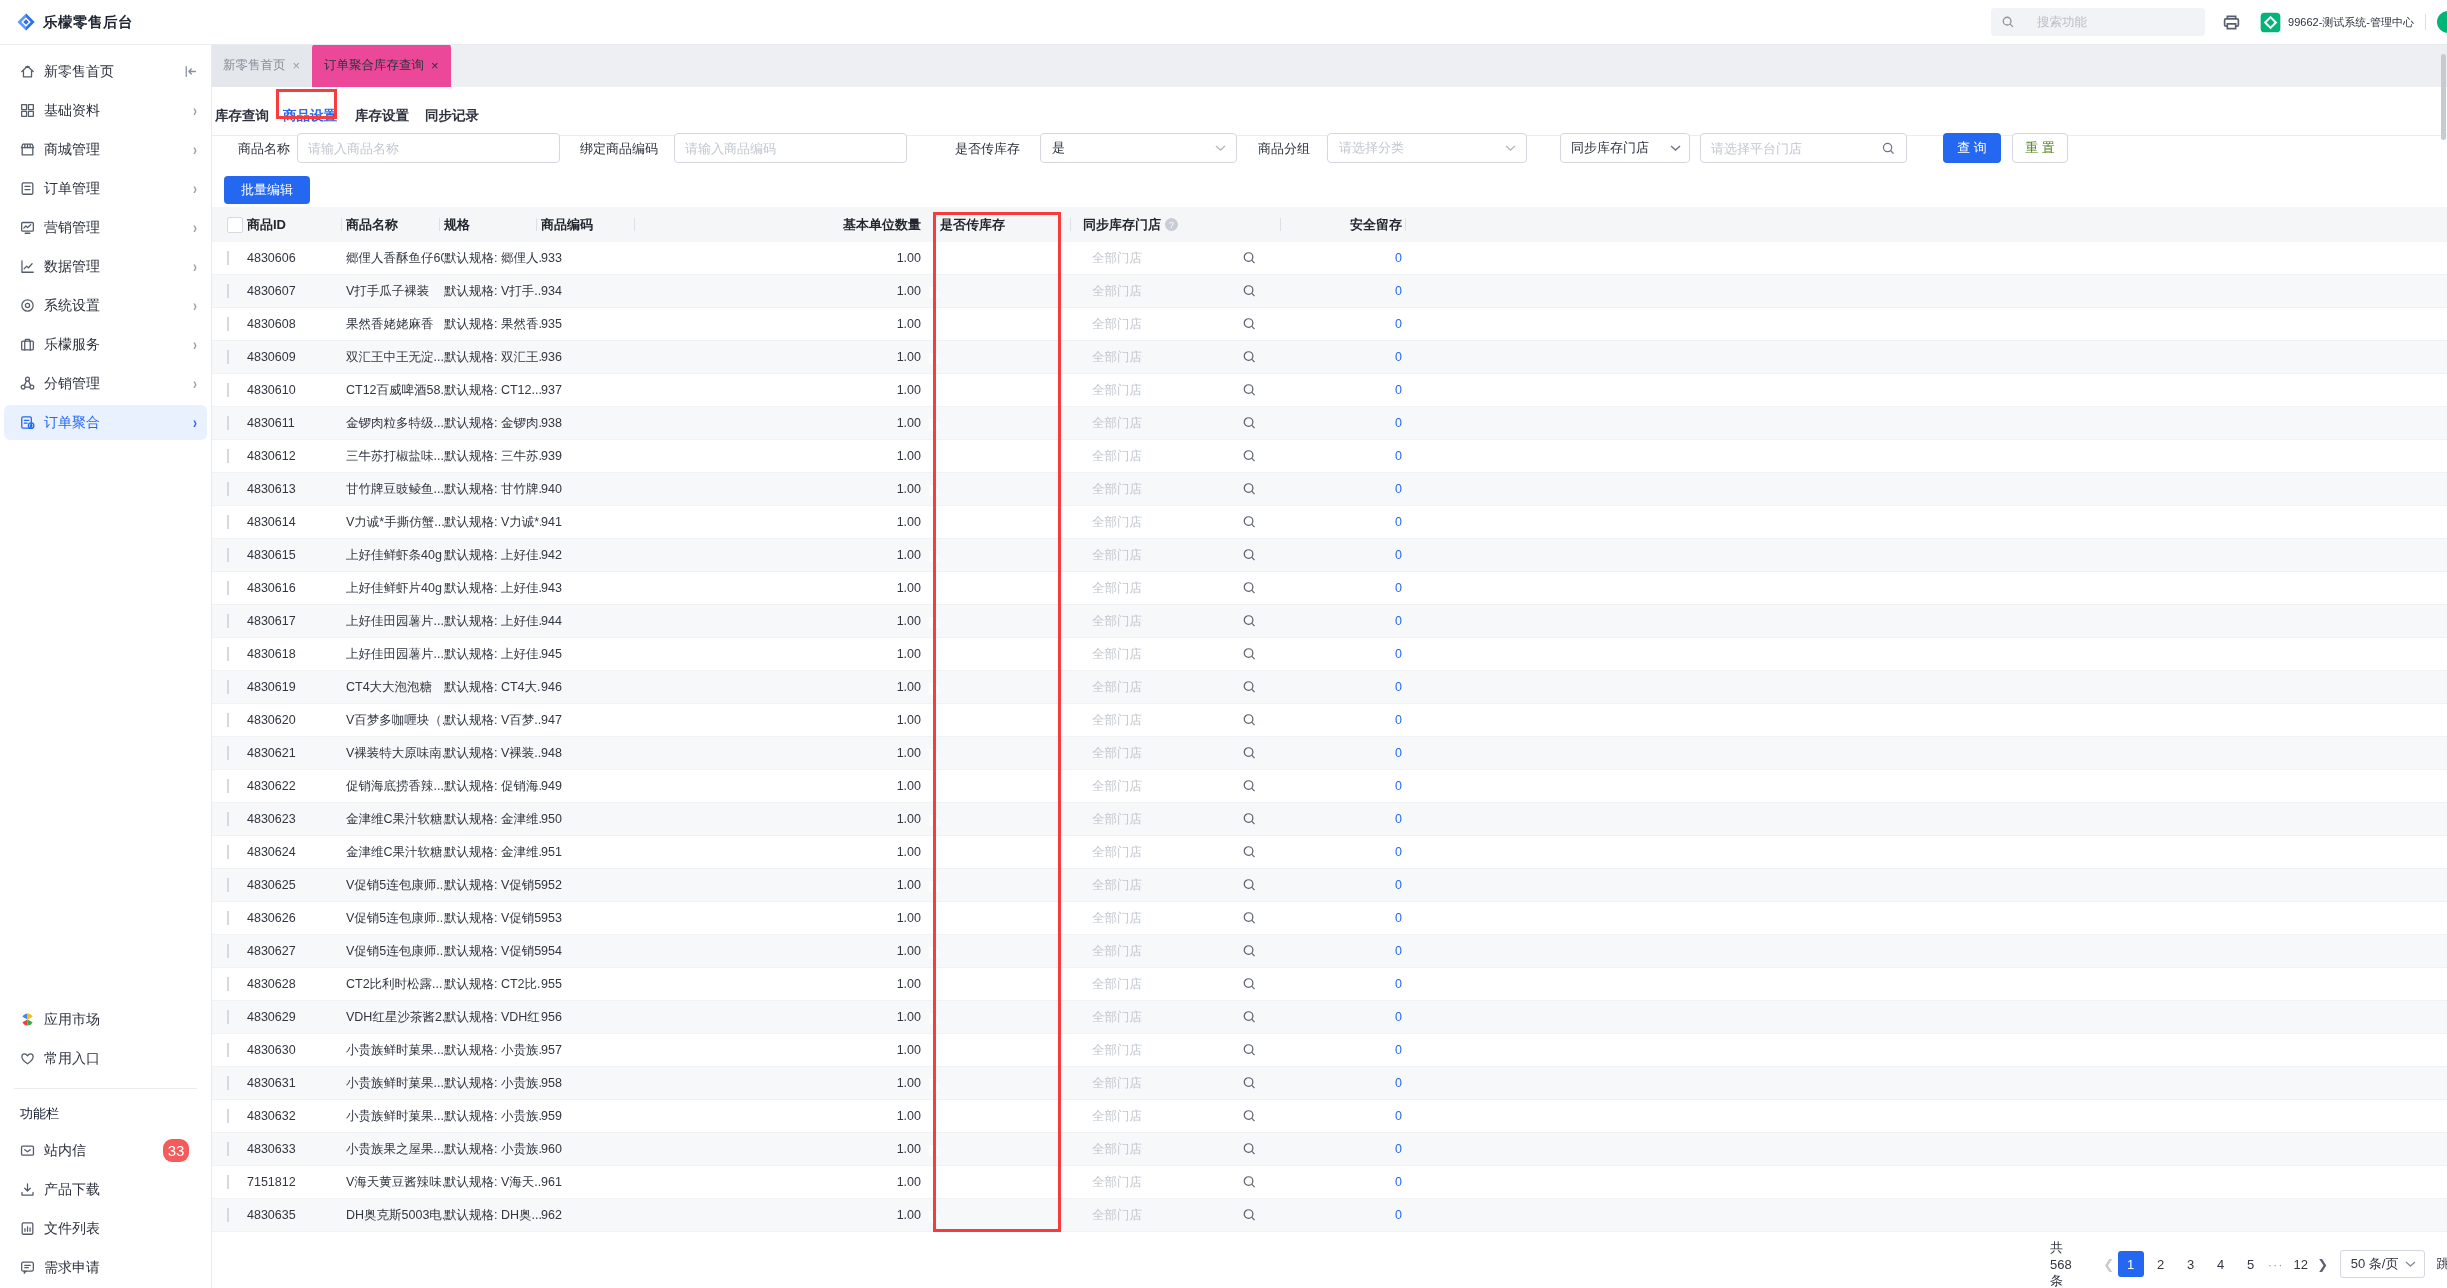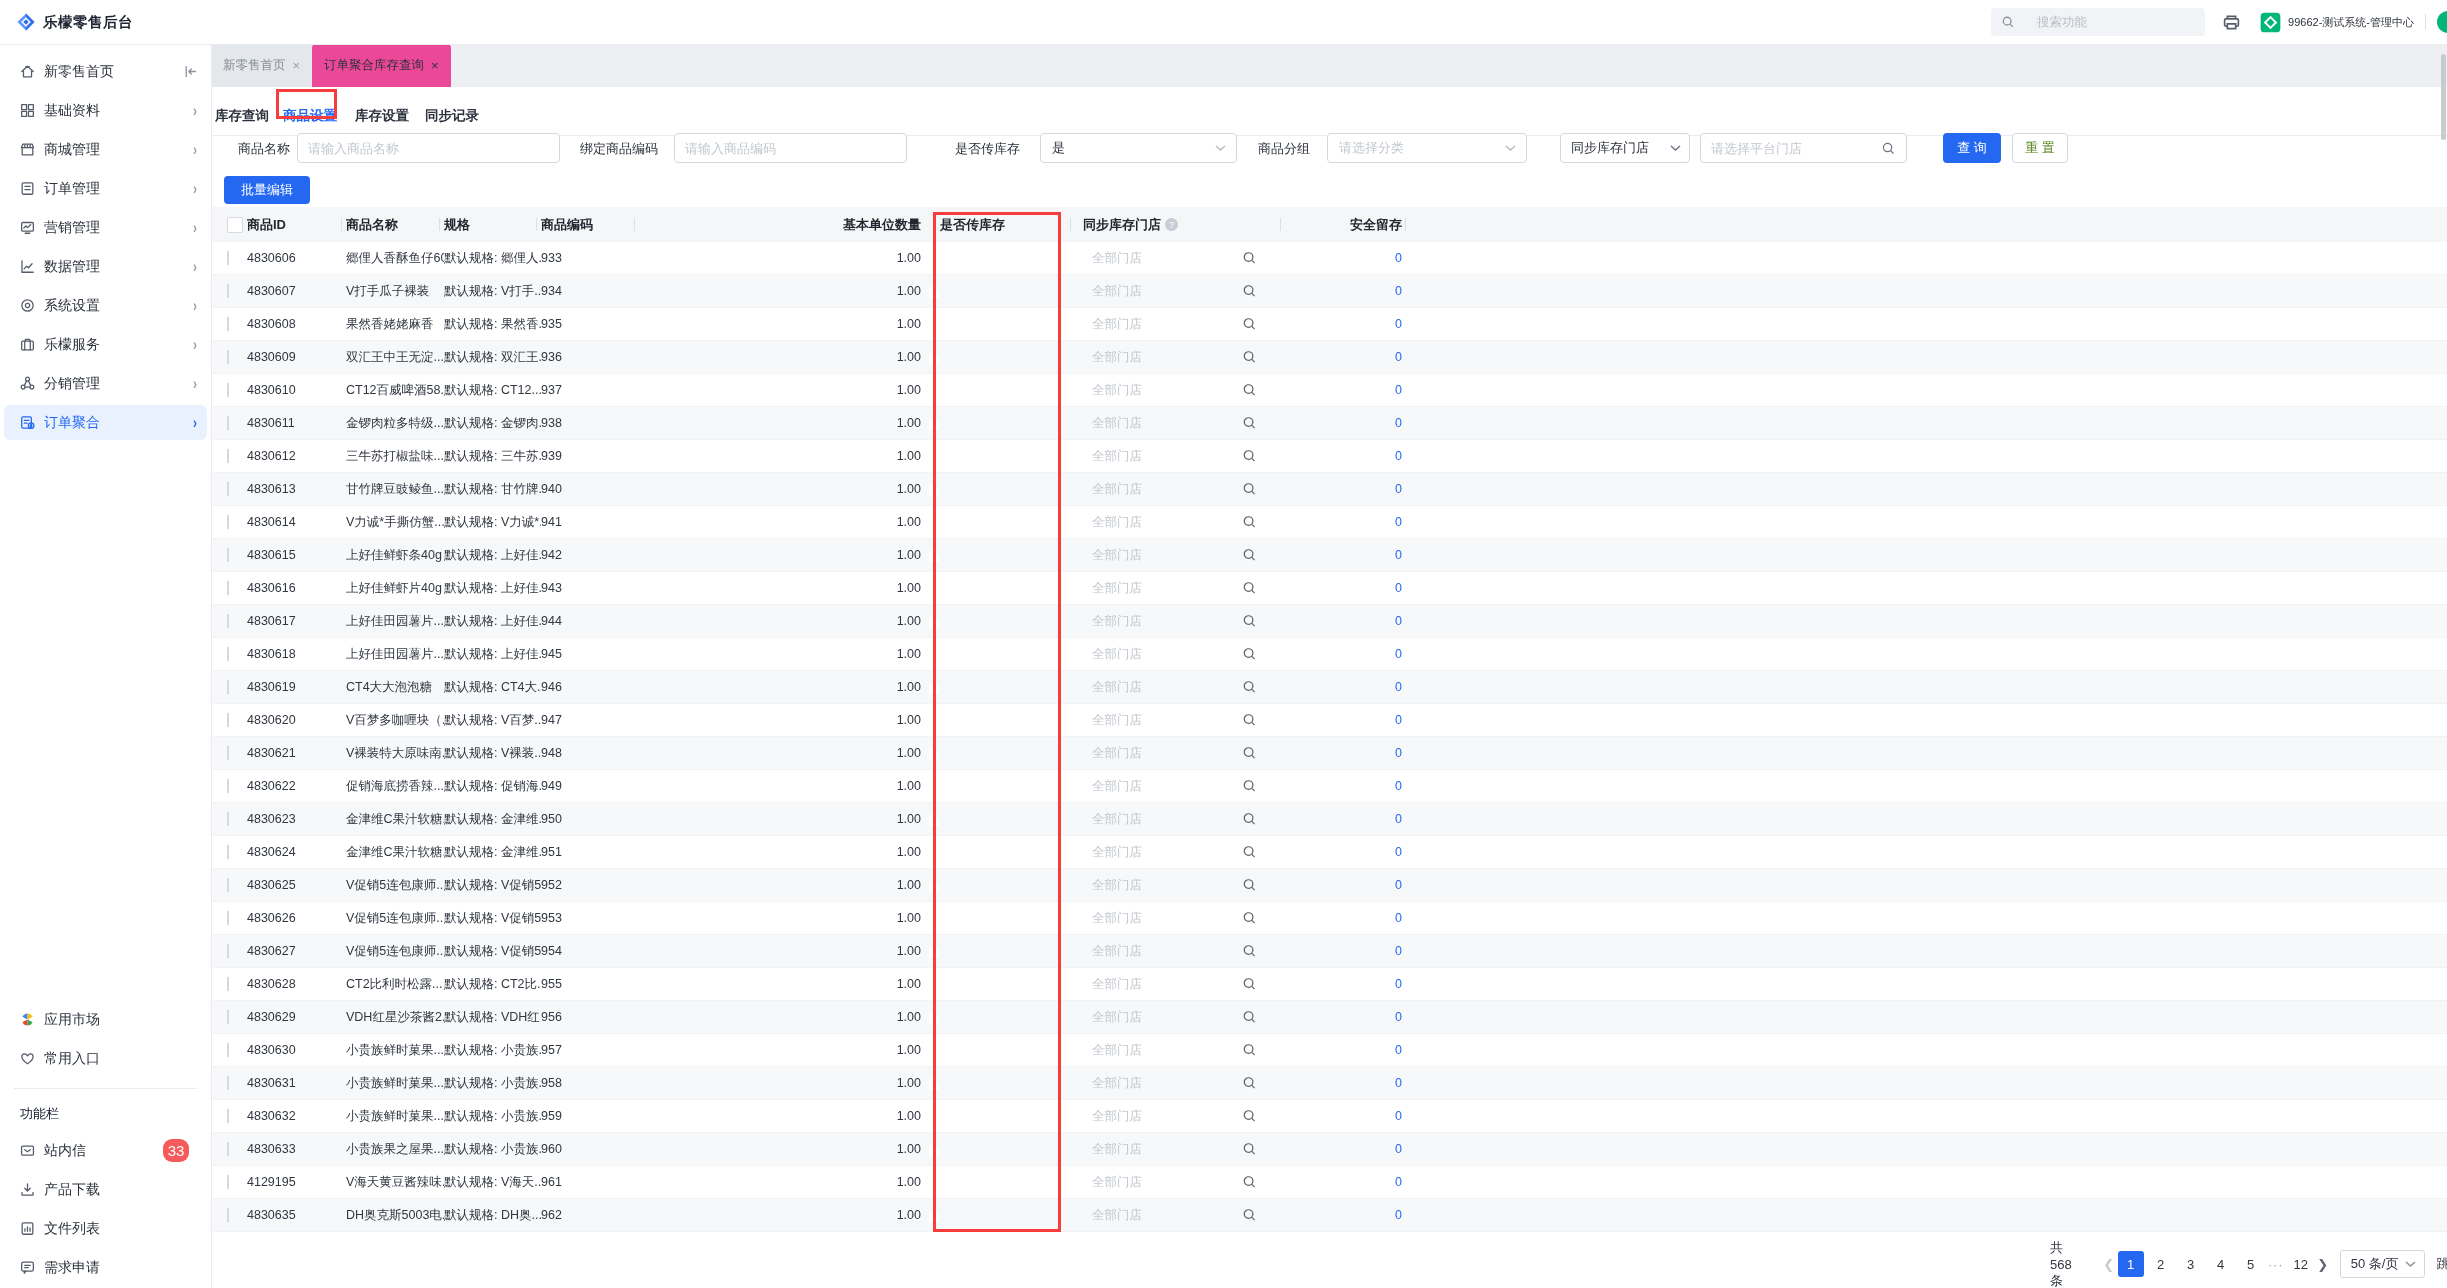--- a/index.html
+++ b/index.html
@@ -998,21 +998,21 @@
                 <path d="m10.6 10.6 2.8 2.8"></path>
               </svg>
         </span>
       </div>
       <div class="cell r"><span class="safe-link">0</span></div>
       <div class="cell"></div>
     </div>
 
     <div class="tgrid trow">
       <div class="cell"><span class="cbx"></span></div>
-      <div class="cell">4129195</div>
+      <div class="cell">7151812</div>
       <div class="cell">V海天黄豆酱辣味...</div>
       <div class="cell">默认规格: V海天...</div>
       <div class="cell">961</div>
       <div class="cell r">1.00</div>
       <div class="cell"><span class="toggle"></span></div>
       <div class="store-cell cell">
         <span>全部门店</span>
         <span class="mag">
           <svg width="15" height="15" viewBox="0 0 16 16" fill="none" stroke="currentColor" stroke-width="1.3">
                 <circle cx="7" cy="7" r="4.6"></circle>

